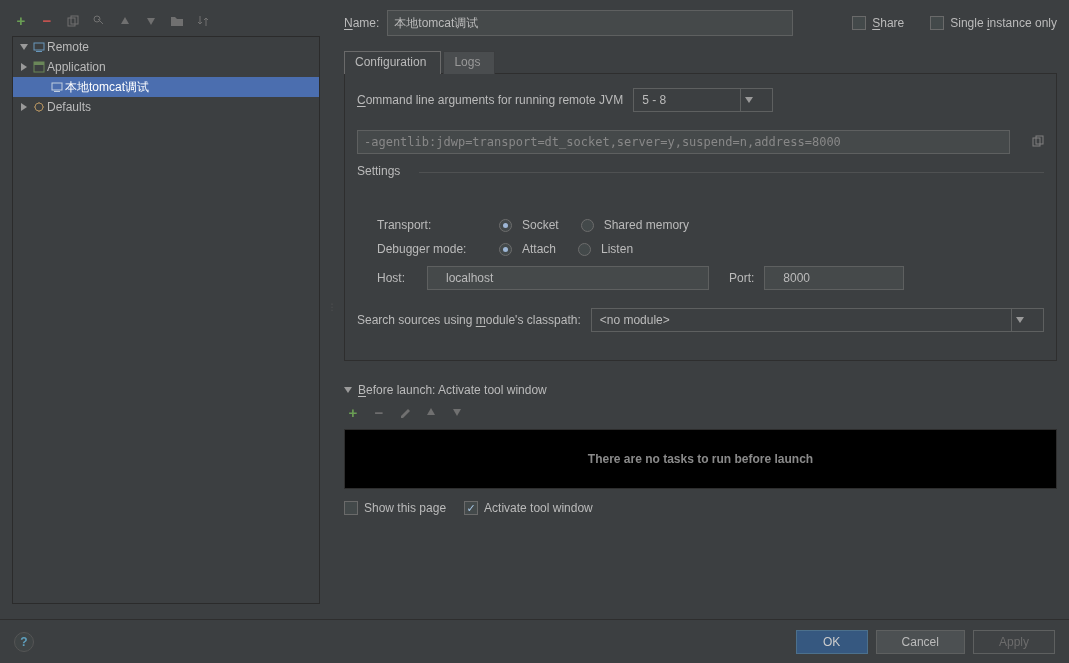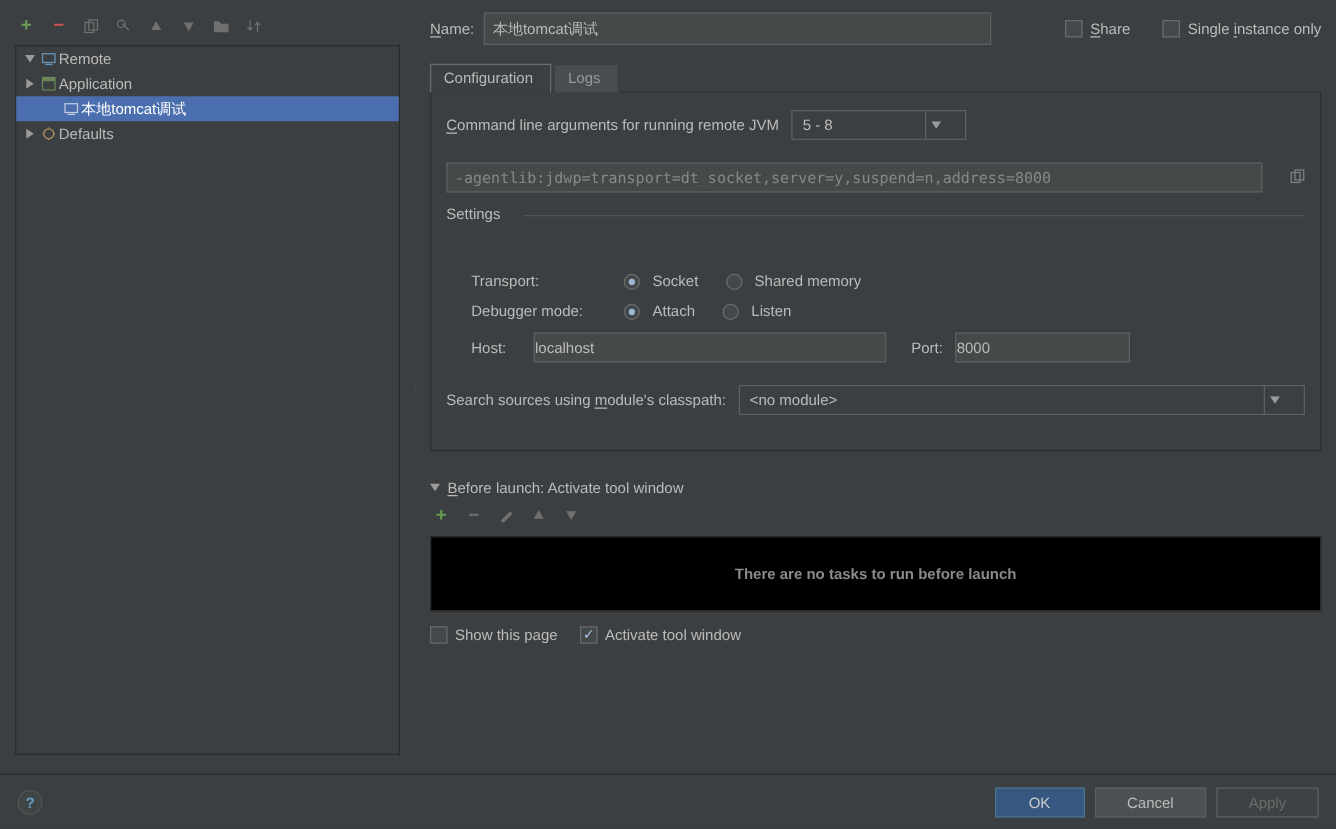--- a/index.html
+++ b/index.html
@@ -108,21 +108,21 @@
   .radio {
     width: 13px; height: 13px; border-radius: 50%;
     border: 1px solid #6c6c6c; background: #43494a;
     display: inline-flex; align-items: center; justify-content: center;
     margin-left: 12px;
   }
   .radio.sel::after { content: ""; width: 5px; height: 5px; border-radius: 50%; background: #9eb7d6; }
 
   .text-input {
     height: 24px; background: #45494a; border: 1px solid #5e6060;
-    color: #bbbbbb; padding: 2px 0; font-size: 12px;
+    color: #bbbbbb; padding: 2px 18px; font-size: 12px;
   }
 
   .before-toolbar { display: flex; gap: 12px; margin-top: 8px; padding: 0 2px; }
   .before-toolbar .ico { width: 14px; height: 14px; display:inline-flex; align-items:center; justify-content:center; font-size:15px; font-weight:bold; }
 
   .tasks-box {
     border: 1px solid #2e2e2e;
     background: #000000;
     height: 60px;
     margin-top: 10px;

